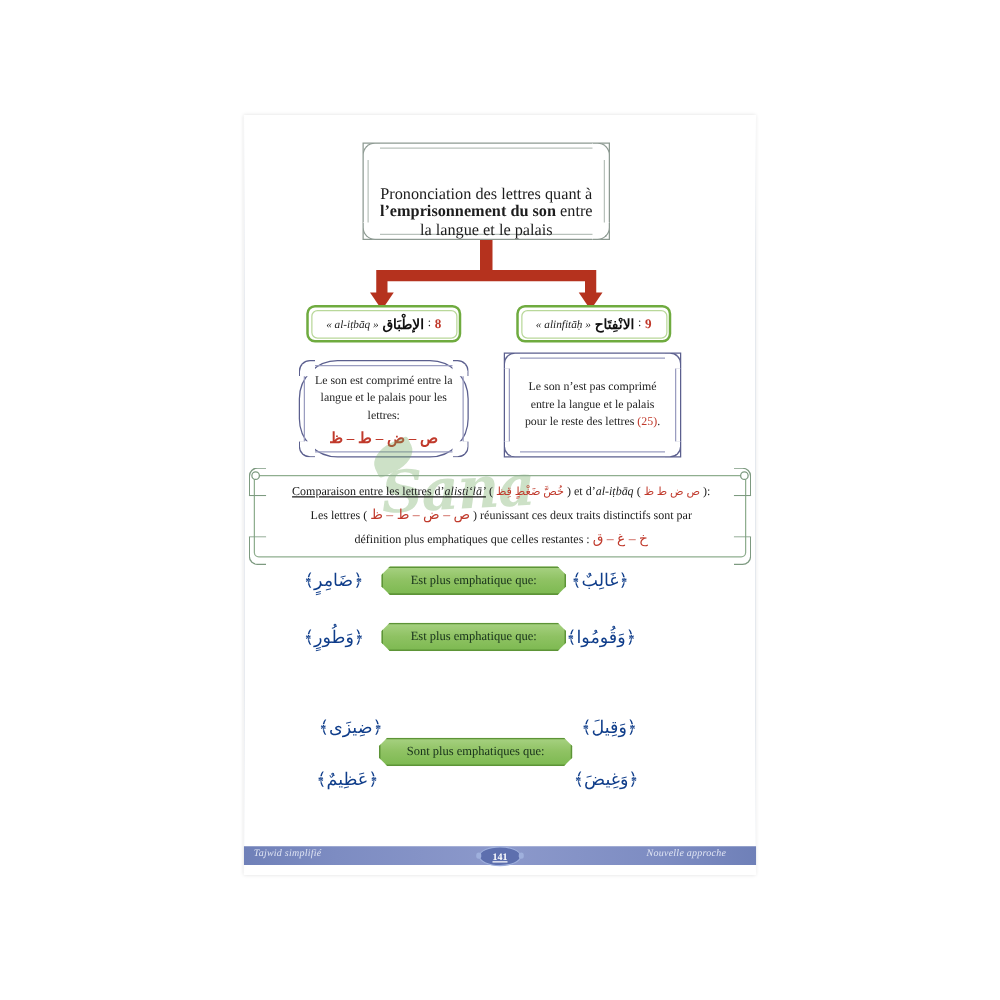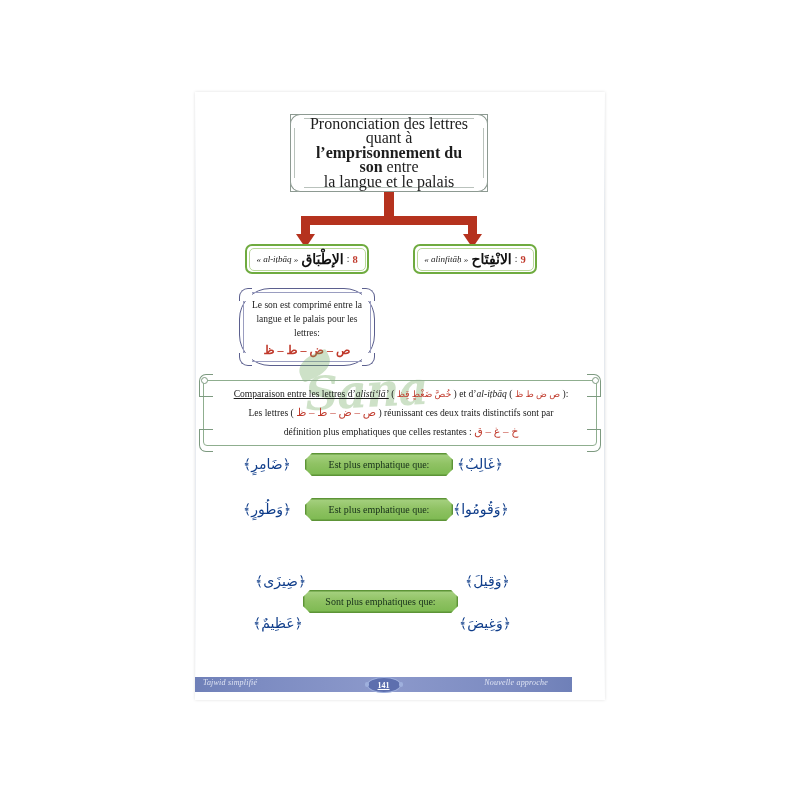--- a/index.html
+++ b/index.html
@@ -71,23 +71,23 @@
   .titlebox .c-tl{left:-1px;top:-1px;border-left-width:1.6px;border-top-width:1.6px;
     border-radius:10px 0 0 0;}
   .titlebox .c-tr{right:-1px;top:-1px;border-right-width:1.6px;border-top-width:1.6px;
     border-radius:0 10px 0 0;}
   .titlebox .c-bl{left:-1px;bottom:-1px;border-left-width:1.6px;border-bottom-width:1.6px;
     border-radius:0 0 0 10px;}
   .titlebox .c-br{right:-1px;bottom:-1px;border-right-width:1.6px;border-bottom-width:1.6px;
     border-radius:0 0 10px 0;}
   .titlebox .txt{
     position:absolute;inset:0;
-    display:flex;flex-direction:column;justify-content:center;align-items:center;
+    display:flex;flex-direction:column;justify-content:flex-end;align-items:center;
     text-align:center;
-    font-size:16px;line-height:14.5px;color:#1d1d1d;
+    font-size:13px;line-height:14.5px;color:#1d1d1d;
     padding:0 12px;box-sizing:border-box;
   }
   .titlebox .txt b{font-weight:bold;}
 
   
   .arrowgroup{position:absolute;left:0;top:98px;width:410px;height:62px;z-index:2;}
 
   
   .greenpill{
     position:absolute;
@@ -104,21 +104,21 @@
     border-radius:5px;
   }
   .greenpill .lbl{
     position:absolute;inset:0;
     display:flex;align-items:center;justify-content:center;
     font-size:9.5px;color:#1d1d1d;
     direction:rtl;
     gap:3px;
   }
   .greenpill .num{color:#c0392b;font-weight:bold;font-size:10.5px;}
-  .greenpill .ar{font-weight:bold;font-size:14px;color:#111;}
+  .greenpill .ar{font-weight:bold;font-size:11px;color:#111;}
   .greenpill .tr{font-style:italic;font-size:9px;color:#222;direction:ltr;}
 
   #pill-itbaq{left:50px;  top:152px; width:124px;}
   #pill-infitah{left:218px;top:152px; width:124px;}
 
   
   .purplebox{
     position:absolute;
     border:1.5px solid #5b5f8e;
     background:#fff;
@@ -204,21 +204,21 @@
   .arabicWord{
     position:absolute;
     font-size:14px;color:#0f3d8a;direction:rtl;
     white-space:nowrap;z-index:4;
     font-family:"DejaVu Sans", sans-serif;
   }
 
   
   .footer{
     position:absolute;
-    left:0; bottom:8px; width:377px; height:15px;
+    left:0; bottom:8px; width:410px; height:15px;
     background:linear-gradient(to right,#6f80b8 0%,#7d8cc2 18%,#8c99cb 50%,#7d8cc2 82%,#6f80b8 100%);
     z-index:7;
   }
   .footer .fl,.footer .fr{
     position:absolute;top:1px;
     font-style:italic;font-size:8px;color:#e8ecf8;
     font-family:"Liberation Serif", serif;
     letter-spacing:0.2px;
     opacity:0.92;
   }
@@ -302,20 +302,35 @@
     <span class="pc p-bl"></span>
     <span class="pc p-br"></span>
     <div class="ptxt">
       <div>Le son est comprimé entre la</div>
       <div>langue et le palais pour les</div>
       <div>lettres:</div>
       <div class="arletters">ص – ض – ط – ظ</div>
     </div>
   </div>
 
+  <div class="purplebox" id="desc-infitah">
+    <span class="pin"></span>
+    <span class="pc p-tl"></span>
+    <span class="pc p-tr"></span>
+    <span class="pc p-bl"></span>
+    <span class="pc p-br"></span>
+    <div class="ptxt">
+      <div>Le son n’est pas comprimé</div>
+      <div>entre la langue et le palais</div>
+      <div>
+        <span>pour le reste des lettres</span>
+        <span class="cnt">(25)</span><span>.</span>
+      </div>
+    </div>
+  </div>
 
   <div class="comppanel">
     <span class="cbracket cb-tl"></span>
     <span class="cbracket cb-tr"></span>
     <span class="cbracket cb-bl"></span>
     <span class="cbracket cb-br"></span>
     <span class="cdot" style="left:-3px;top:-4px;"></span>
     <span class="cdot" style="right:-3px;top:-4px;"></span>
 
     <div class="cline" id="cline1">

